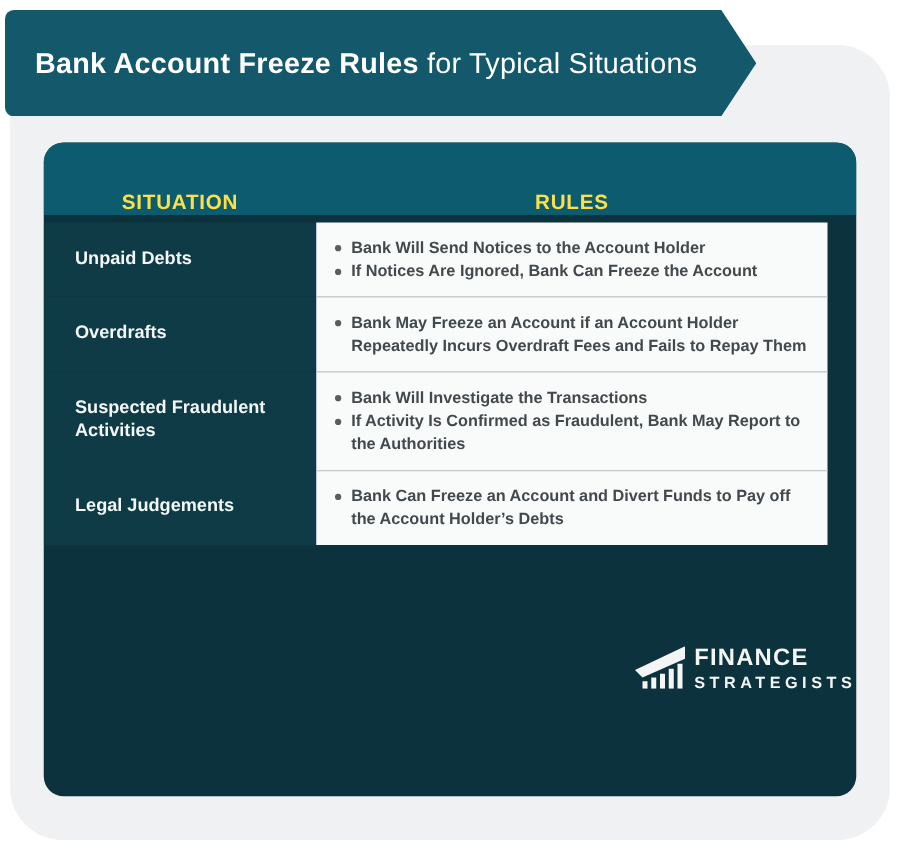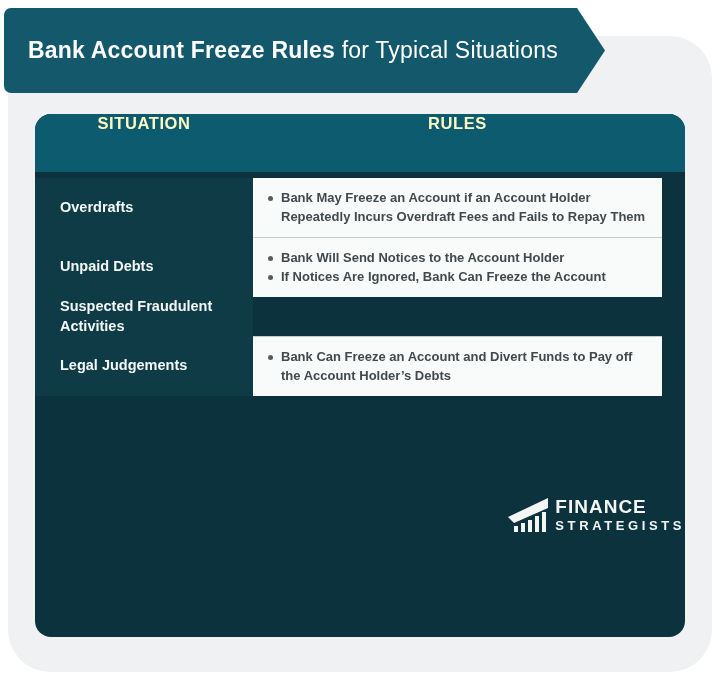--- a/index.html
+++ b/index.html
@@ -44,22 +44,22 @@
     left:35px;top:114px;
     width:650px;height:523px;
     background:#0C323D;
     border-radius:16px;
     overflow:hidden;
     display:flex;flex-direction:column;
   }
   .table-header{
     height:58px;flex:0 0 58px;
     background:#0C5B6E;
-    display:flex;align-items:flex-start;
-    color:#fef9c3;font-weight:bold;
+    display:flex;align-items:flex-end;
+    color:#fde047;font-weight:bold;
     font-size:16.5px;letter-spacing:0.6px;
   }
   .th-cell{text-align:center;}
   .th-situation{width:218px;flex:0 0 218px;}
   .th-rules{width:409px;flex:0 0 409px;}
 
   .table-body{
     flex:1 1 auto;
     display:flex;flex-direction:column;
     padding-top:6px;
@@ -121,40 +121,46 @@
   <div class="card">
 
     <div class="table-header">
       <div class="th-cell th-situation">SITUATION</div>
       <div class="th-cell th-rules">RULES</div>
     </div>
 
     <div class="table-body">
 
       <div class="row">
-        <div class="label-cell">Overdrafts</div>
-        <div class="rules-cell">
-          <ul class="rules-list">
-            <li>Bank May Freeze an Account if an Account Holder Repeatedly Incurs Overdraft Fees and Fails to Repay Them</li>
-          </ul>
-        </div>
-      </div>
-
-      <div class="row">
         <div class="label-cell">Unpaid Debts</div>
         <div class="rules-cell">
           <ul class="rules-list">
             <li>Bank Will Send Notices to the Account Holder</li>
             <li>If Notices Are Ignored, Bank Can Freeze the Account</li>
           </ul>
         </div>
       </div>
 
       <div class="row">
+        <div class="label-cell">Overdrafts</div>
+        <div class="rules-cell">
+          <ul class="rules-list">
+            <li>Bank May Freeze an Account if an Account Holder Repeatedly Incurs Overdraft Fees and Fails to Repay Them</li>
+          </ul>
+        </div>
+      </div>
+
+      <div class="row">
         <div class="label-cell">Suspected Fraudulent Activities</div>
+        <div class="rules-cell">
+          <ul class="rules-list">
+            <li>Bank Will Investigate the Transactions</li>
+            <li>If Activity Is Confirmed as Fraudulent, Bank May Report to the Authorities</li>
+          </ul>
+        </div>
       </div>
 
       <div class="row">
         <div class="label-cell">Legal Judgements</div>
         <div class="rules-cell">
           <ul class="rules-list">
             <li>Bank Can Freeze an Account and Divert Funds to Pay off the Account Holder’s Debts</li>
           </ul>
         </div>
       </div>

